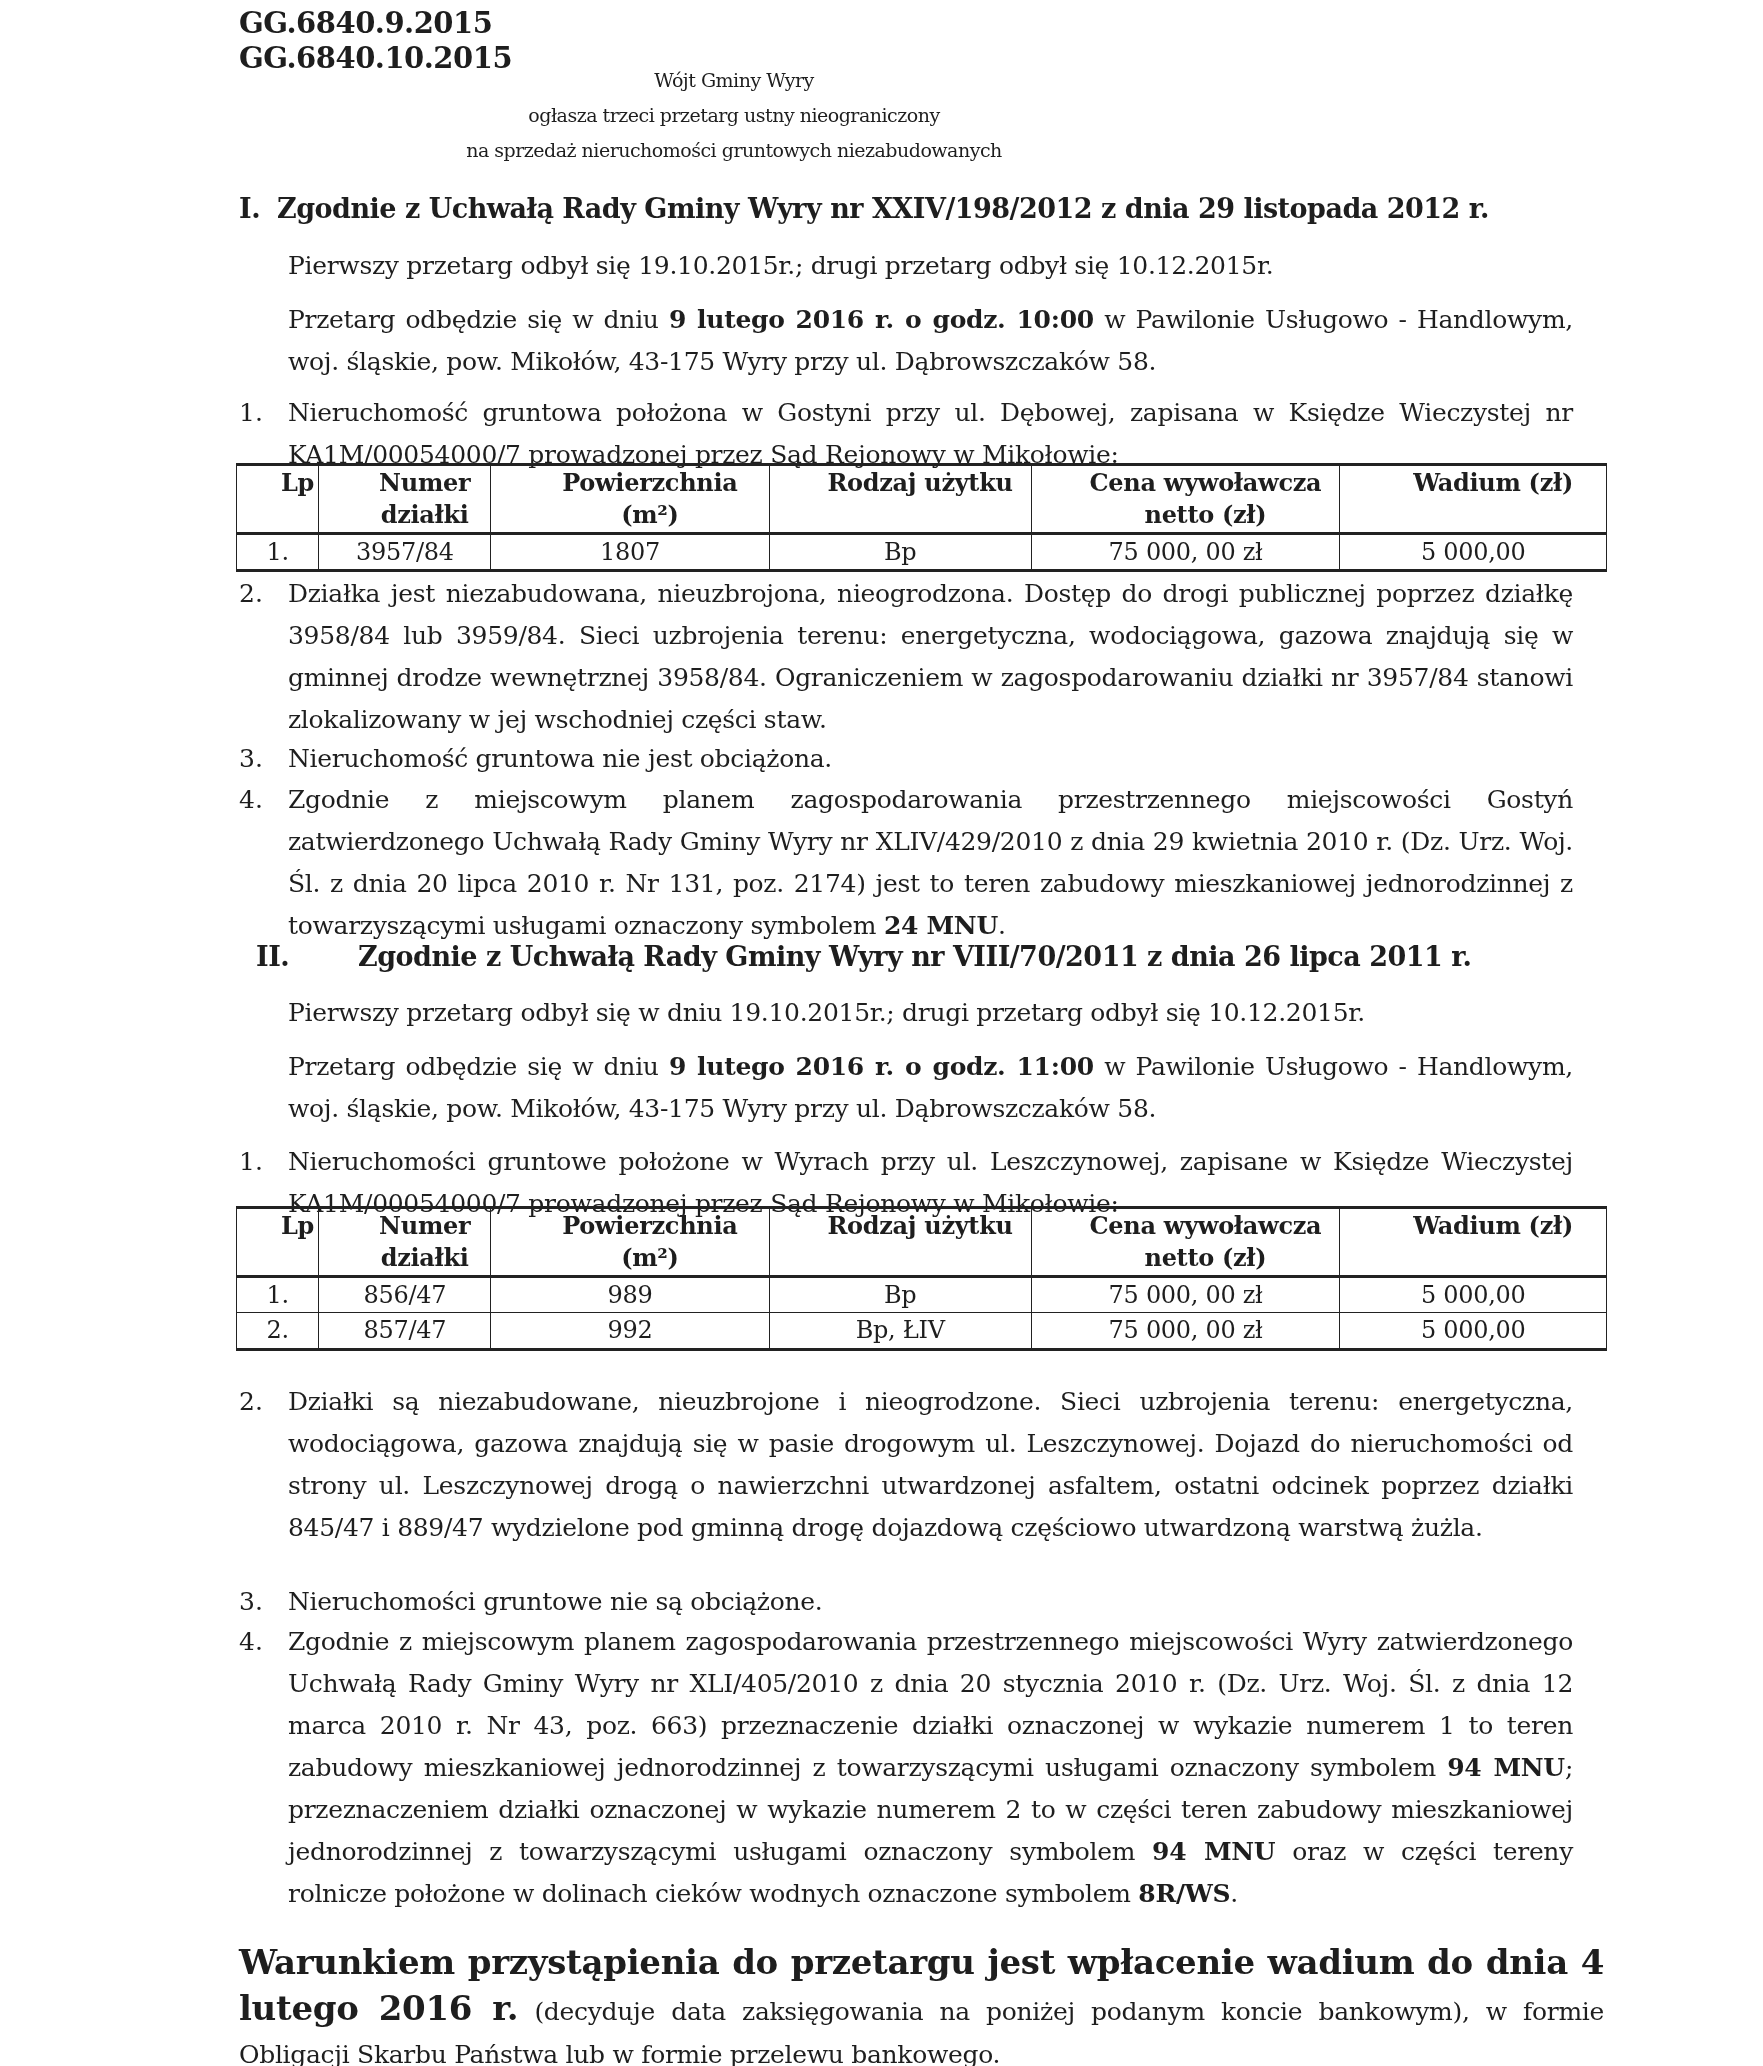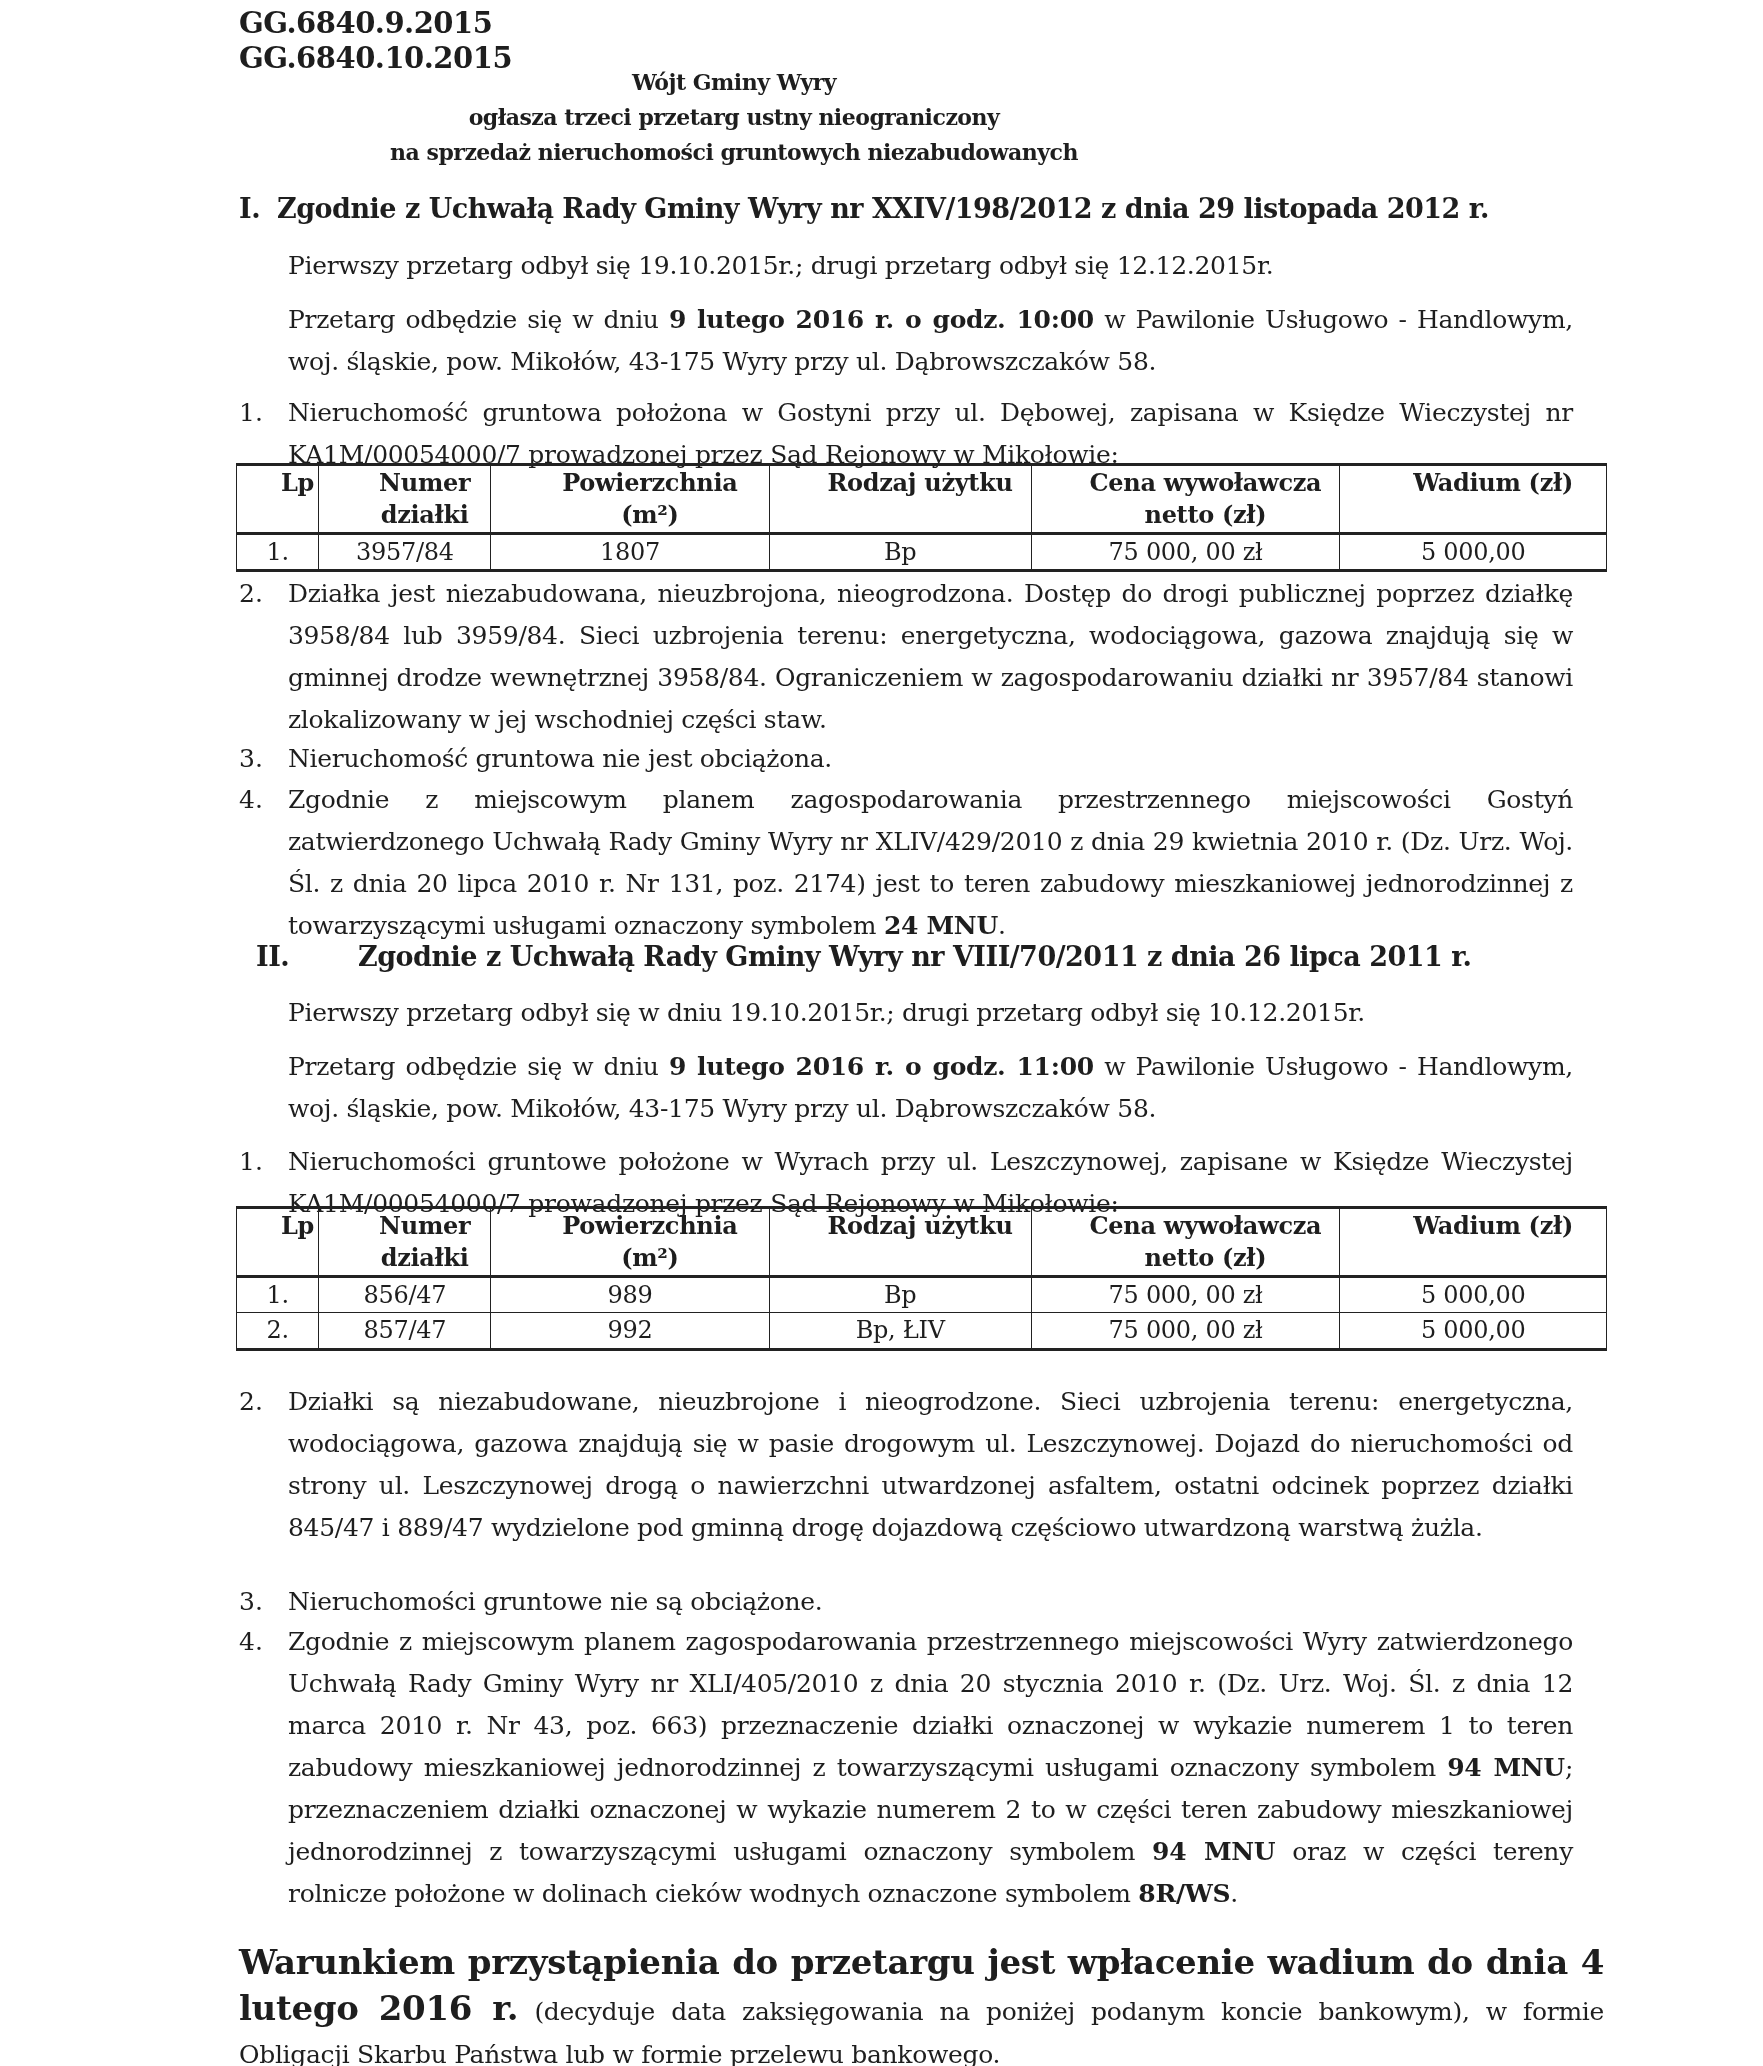--- a/index.html
+++ b/index.html
@@ -3,21 +3,21 @@
 <meta charset="utf-8">
 <style>
   html, body { margin: 0; padding: 0; background: #ffffff; }
   body {
     width: 1764px; height: 2066px; position: relative; overflow: hidden;
     font-family: "DejaVu Serif", "Liberation Serif", serif;
     color: #1e1e1e;
   }
   .page { position: absolute; left: 0; top: 0; width: 1764px; height: 2066px; }
   .ref { position: absolute; left: 239px; font-size: 29px; font-weight: bold; letter-spacing: -0.5px; }
-  .title { position: absolute; left: 0; width: 1468px; text-align: center; font-size: 22px; font-weight: bold; letter-spacing: -0.5px; }
+  .title { position: absolute; left: 0; width: 1468px; text-align: center; font-size: 19px; font-weight: normal; letter-spacing: -0.5px; }
   .heading { position: absolute; font-size: 27px; font-weight: bold; letter-spacing: -0.5px; white-space: nowrap; }
   .para { position: absolute; left: 288px; width: 1285px; font-size: 25px; line-height: 42px; text-align: justify; text-align-last: left; letter-spacing: -0.3px; }
   .para b { font-weight: bold; }
   .list-item { position: absolute; left: 239px; width: 1334px; }
   .list-item .n { position: absolute; left: 0; top: 0; font-size: 25px; line-height: 42px; }
   .list-item .t { position: absolute; left: 49px; width: 1285px; font-size: 25px; line-height: 42px; text-align: justify; text-align-last: left; letter-spacing: -0.3px; }
   table.plots {
     position: absolute; left: 236px; width: 1371px; border-collapse: collapse;
     font-size: 24px; letter-spacing: -0.3px;
   }
@@ -38,21 +38,21 @@
   <div class="ref" style="top:6.4px;">GG.6840.9.2015</div>
   <div class="ref" style="top:41px;">GG.6840.10.2015</div>
 
   <div class="title" style="top:69px;">Wójt Gminy Wyry</div>
   <div class="title" style="top:139px;">na sprzedaż nieruchomości gruntowych niezabudowanych</div>
   <div class="title" style="top:104px;">ogłasza trzeci przetarg ustny nieograniczony</div>
 
   <div class="heading" style="left:239px; top:193px;">I.</div>
   <div class="heading" style="left:277px; top:193px;">Zgodnie z Uchwałą Rady Gminy Wyry  nr XXIV/198/2012 z dnia 29 listopada 2012 r.</div>
 
-  <div class="para" style="top:245px;">Pierwszy przetarg odbył się  19.10.2015r.; drugi przetarg odbył się 12.12.2015r.</div>
+  <div class="para" style="top:245px;">Pierwszy przetarg odbył się  19.10.2015r.; drugi przetarg odbył się 10.12.2015r.</div>
 
   <div class="para" style="top:299px;"><span>Przetarg odbędzie się w dniu </span><b>9 lutego 2016 r. o godz. 10:00</b><span> w Pawilonie Usługowo - Handlowym, woj. śląskie, pow. Mikołów, 43-175 Wyry przy ul. Dąbrowszczaków 58.</span></div>
 
   <div class="list-item" style="top:392px;">
     <span class="n">1.</span>
     <div class="t">Nieruchomość gruntowa położona w Gostyni przy ul. Dębowej, zapisana w Księdze Wieczystej nr KA1M/00054000/7 prowadzonej przez Sąd Rejonowy w Mikołowie:</div>
   </div>
 
   <table class="plots" style="top:463px;">
     <colgroup>

